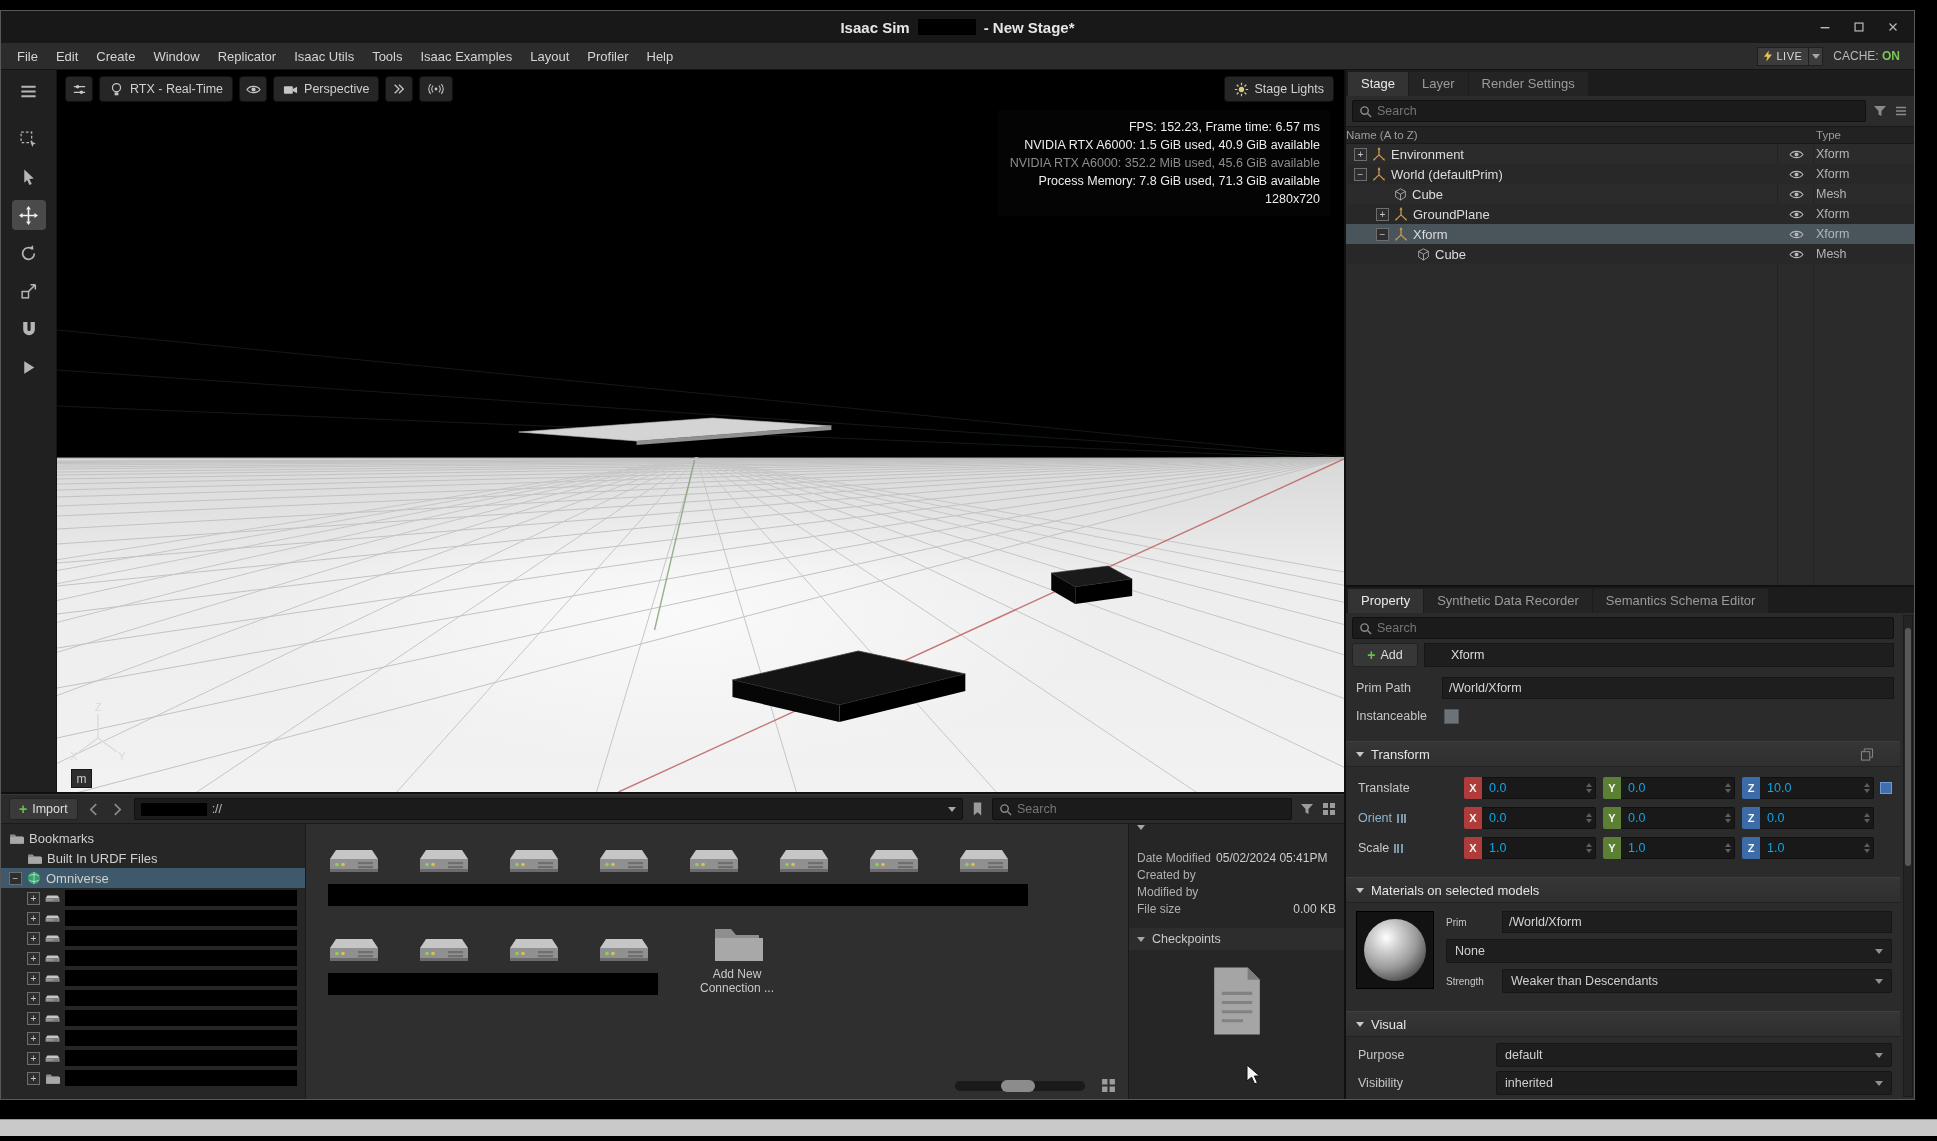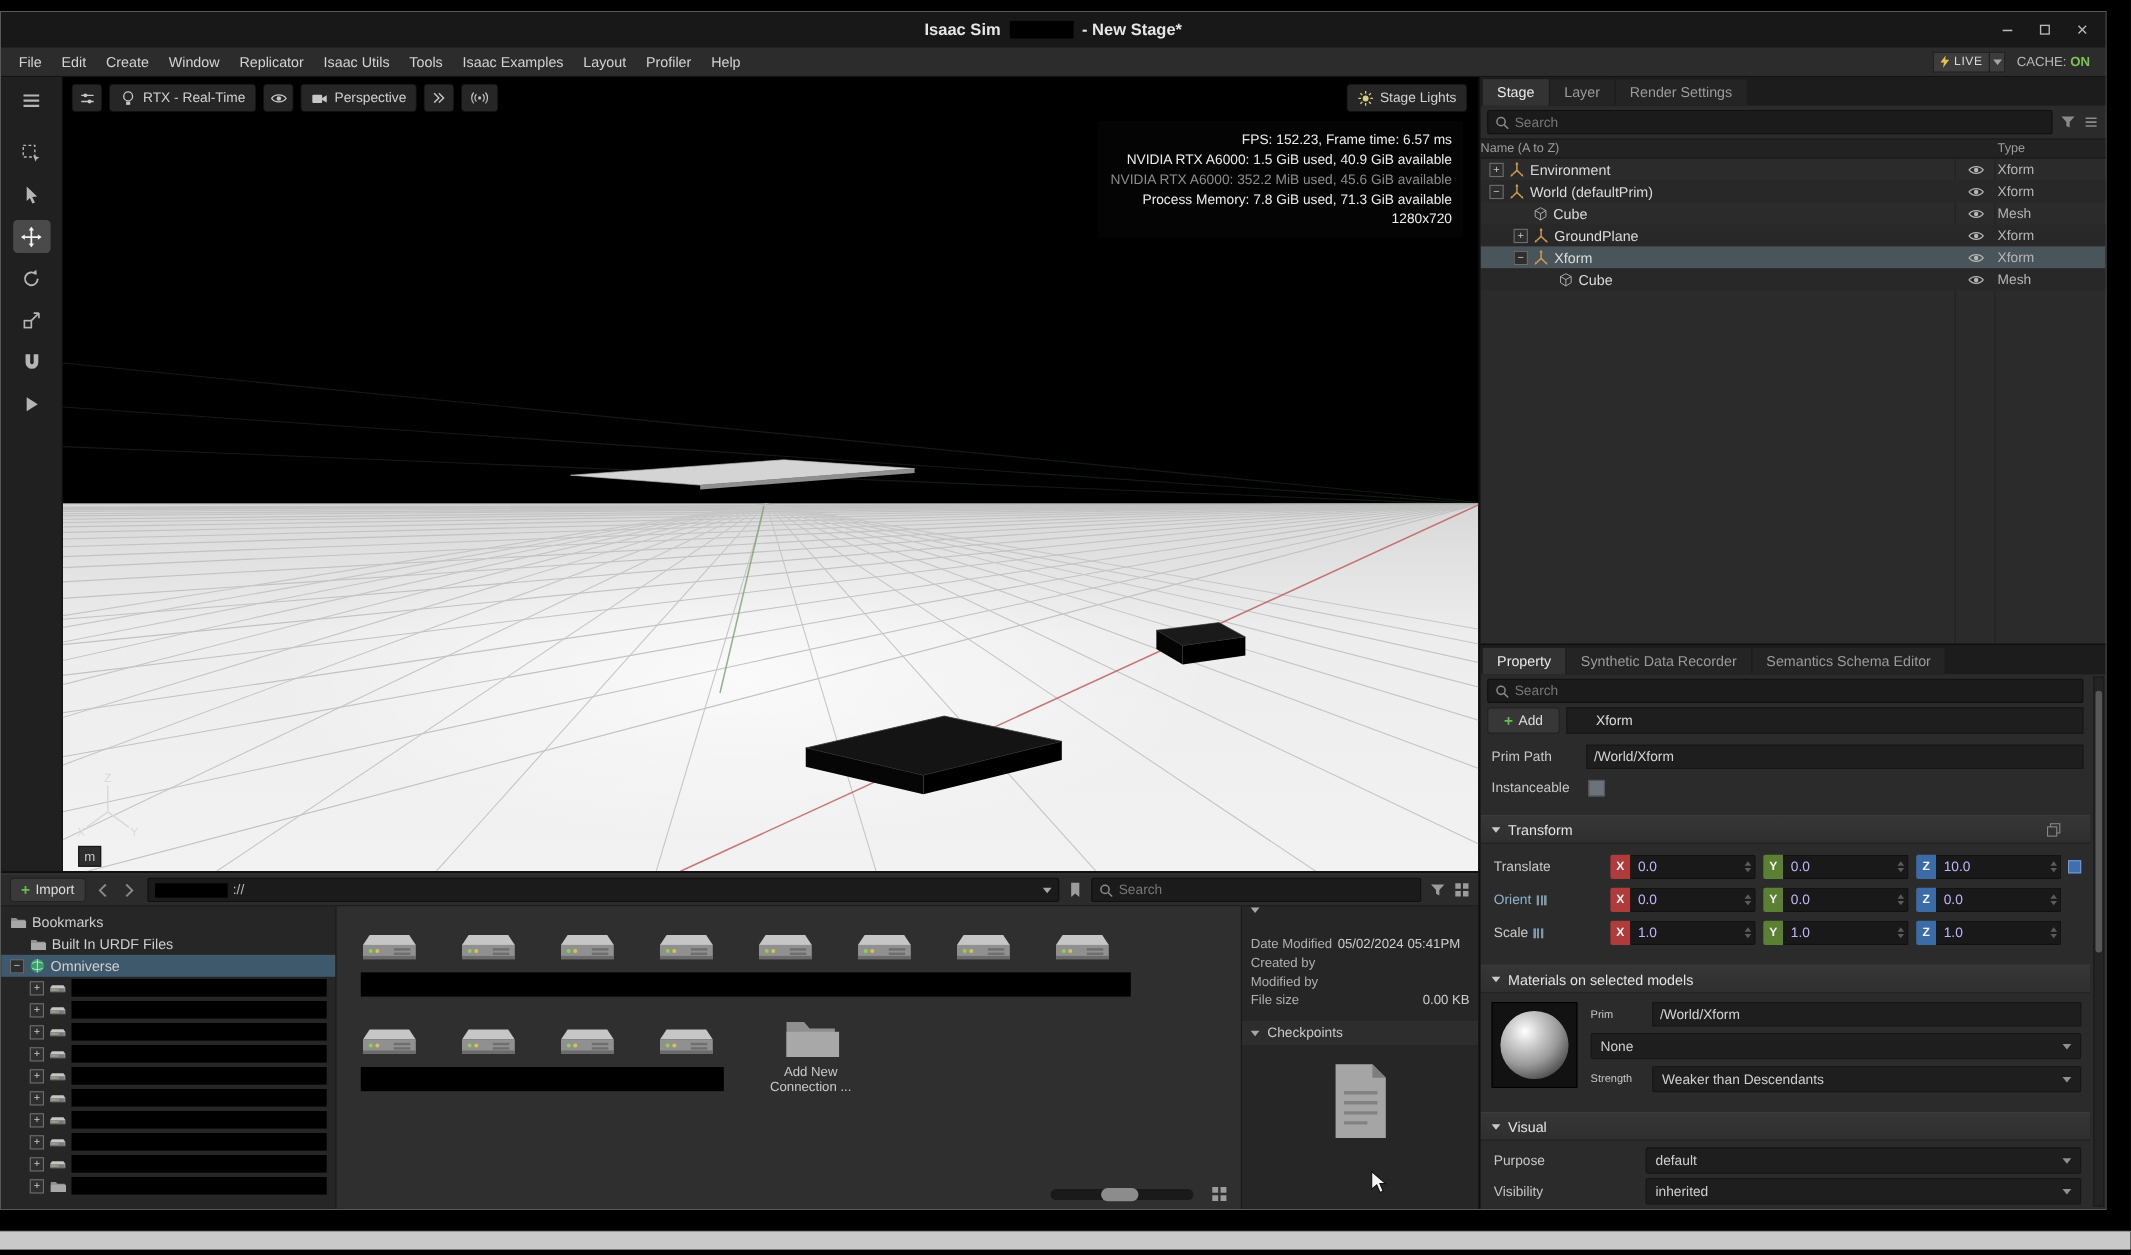--- a/index.html
+++ b/index.html
@@ -103,21 +103,21 @@
   .expb.minus2::before{content:"−"}
   .tico{width:15px;height:13px;color:#a8a8a8;flex:0 0 auto}
   .tbar{flex:1;height:16px;background:#000;margin-right:2px}
 
   .c-grid{flex:1;background:#2f2f2f;position:relative;padding:14px 0 0 22px;overflow:hidden;min-width:0}
   .g-row{display:flex;gap:38px}
   .g-item svg{width:52px;height:44px}
   .g-bar{height:22px;background:#000;margin-top:2px}
   .bar1{width:700px}
   .bar2{width:330px}
-  .row2{margin-top:12px;display:flex;align-items:center}
+  .row2{margin-top:12px;display:flex;align-items:flex-end}
   .grp{display:flex;flex-direction:column}
   .folder-item{margin-left:26px;display:flex;flex-direction:column;align-items:center;width:106px}
   .folder-item .lbl{margin-top:2px;font-size:12px;color:#c9c9c9;text-align:center;line-height:14px}
   .zoomer{position:absolute;right:12px;bottom:6px;display:flex;align-items:center;gap:16px}
   .ztrack{width:130px;height:10px;background:#1a1a1a;border-radius:5px;position:relative}
   .zthumb{position:absolute;left:46px;top:-1px;width:34px;height:12px;background:#8c8c8c;border-radius:6px}
 
   .c-info{width:216px;background:#262626;border-left:1px solid #191919;padding:6px 8px;overflow:hidden;flex:0 0 auto}
   .i-collapse{margin-bottom:5px}
   .i-row{display:flex;font-size:12px;color:#b0b0b0;line-height:17px;gap:5px}
@@ -178,21 +178,21 @@
   .sect .right-ic{margin-left:auto;color:#8d8d8d;width:14px;height:13px;margin-right:16px}
   .t-rows{padding:6px 2px 2px 0}
   .t-row{display:flex;align-items:center;height:30px}
   .t-label{width:118px;padding-left:12px;font-size:12.5px;color:#c9c9c9;display:flex;align-items:center;gap:5px;flex:0 0 auto}
   .t-label.orient{color:#8fb3cd}
   .minic{width:9px;height:9px;background:linear-gradient(90deg,#7f98a8 0 2px,transparent 2px 3.5px,#7f98a8 3.5px 5.5px,transparent 5.5px 7px,#7f98a8 7px 9px)}
   .triads{flex:1;display:flex;gap:7px}
   .fld{flex:1;height:22px;display:flex;position:relative;min-width:0}
   .fld .tabx{width:18px;display:flex;align-items:center;justify-content:center;font-size:11px;font-weight:bold;
              color:#f4f4f4;border-radius:2px 0 0 2px;flex:0 0 auto}
-  .fld .val{flex:1;background:#191919;border:1px solid #101010;border-left:none;color:#c4b5fd;font-size:12.5px;
+  .fld .val{flex:1;background:#191919;border:1px solid #101010;border-left:none;color:#0ea5e9;font-size:12.5px;
             display:flex;align-items:center;padding-left:7px;border-radius:0 2px 2px 0;position:relative;min-width:0}
   .st{position:absolute;right:3px;top:5px;display:flex;flex-direction:column;gap:2px}
   .st i{display:block;width:0;height:0;border-left:3.5px solid transparent;border-right:3.5px solid transparent}
   .st .up{border-bottom:4px solid #5c5c5c}
   .st .dn{border-top:4px solid #5c5c5c}
   .t-tail{width:24px;display:flex;align-items:center;justify-content:center;flex:0 0 auto}
   .keysq{width:12px;height:12px;background:#3f6fb0;border:1px solid #6d9bd2}
   .mat-body{display:flex;padding:8px 8px 6px 10px}
   .sphere-tile{width:78px;height:78px;background:#121212;border:1px solid #000;display:flex;align-items:center;
                justify-content:center;flex:0 0 auto}

